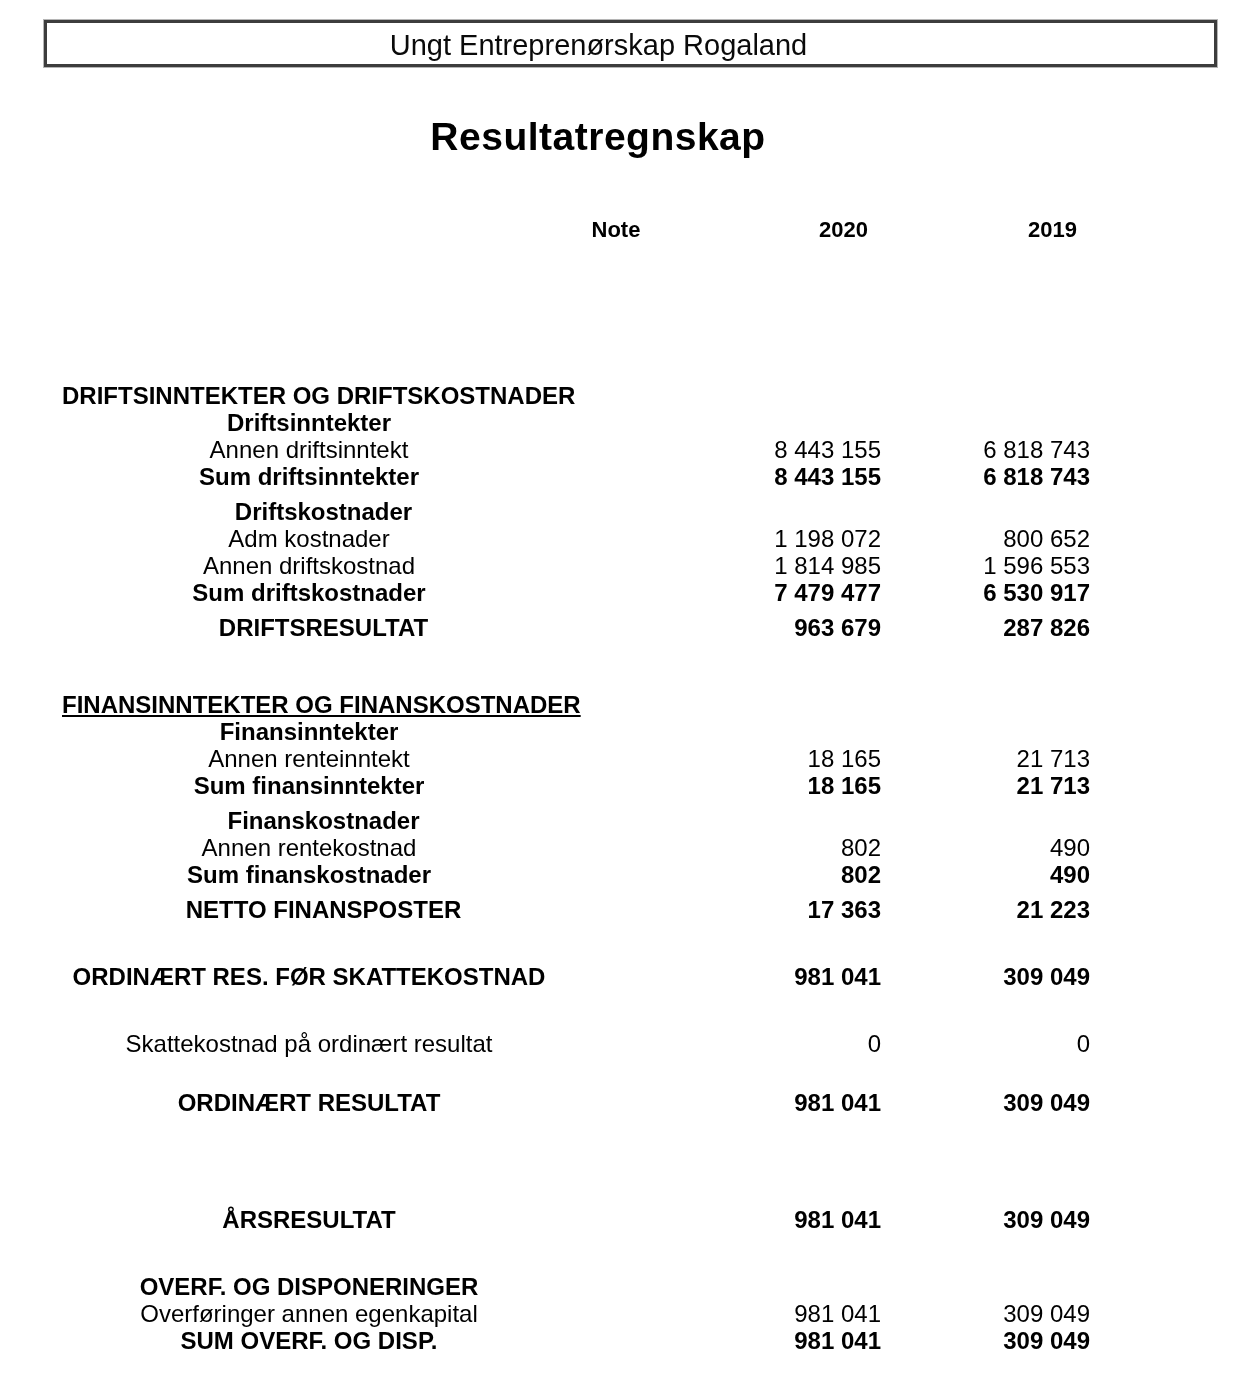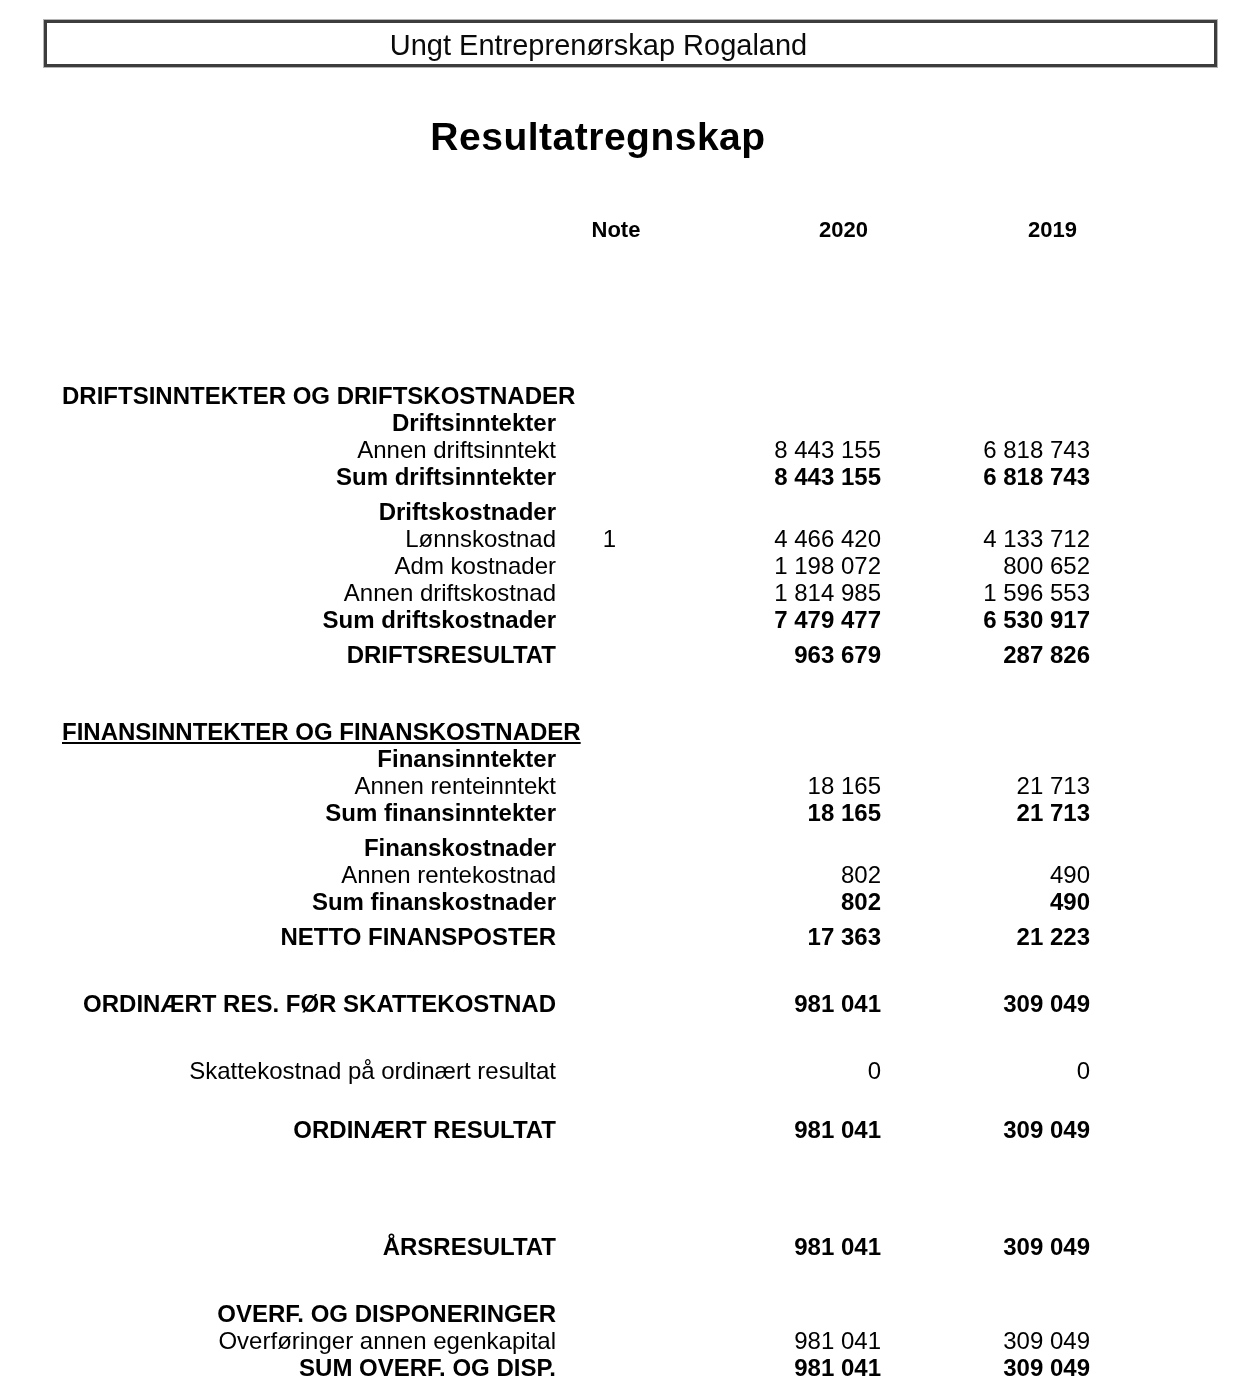--- a/index.html
+++ b/index.html
@@ -37,21 +37,21 @@
     margin-top: 53px;
     padding: 0 150px 0 62px;
     font-size: 24px;
   }
   .row {
     display: grid;
     grid-template-columns: 1fr 120px 205px 209px;
     line-height: 27px;
     white-space: nowrap;
   }
-  .c-label { text-align: right; }
+  .c-label { text-align: center; }
   .c-note  { text-align: center; padding-right: 13px; }
   .c-v     { text-align: right; }
   
   .colhead { font-weight: bold; font-size: 22px; }
   .colhead .c-note { padding-right: 0; }
   .colhead .c-v    { padding-right: 13px; }
   
   .r-header, .r-subheader, .r-sum, .r-total { font-weight: bold; }
   
   .gap-top     { margin-top: 139px; }
@@ -104,26 +104,20 @@
           <span class="c-v">8 443 155</span>
           <span class="c-v">6 818 743</span>
         </div>
         <div class="row r-subheader gap-sm">
           <span class="c-label">Driftskostnader</span>
           <span class="c-note"></span>
           <span class="c-v"></span>
           <span class="c-v"></span>
         </div>
         <div class="row r-item">
-          <span class="c-label">Lønnskostnad</span>
-          <span class="c-note">1</span>
-          <span class="c-v">4 466 420</span>
-          <span class="c-v">4 133 712</span>
-        </div>
-        <div class="row r-item">
           <span class="c-label">Adm kostnader</span>
           <span class="c-note"></span>
           <span class="c-v">1 198 072</span>
           <span class="c-v">800 652</span>
         </div>
         <div class="row r-item">
           <span class="c-label">Annen driftskostnad</span>
           <span class="c-note"></span>
           <span class="c-v">1 814 985</span>
           <span class="c-v">1 596 553</span>

